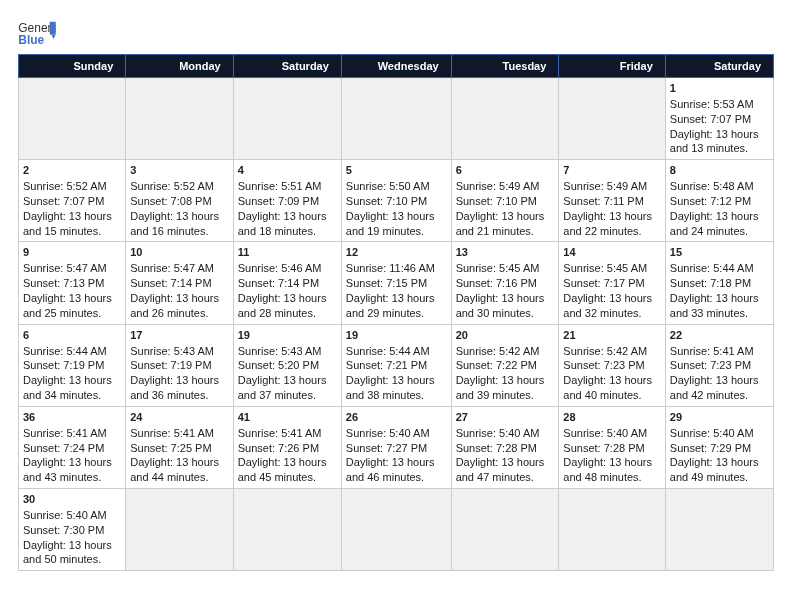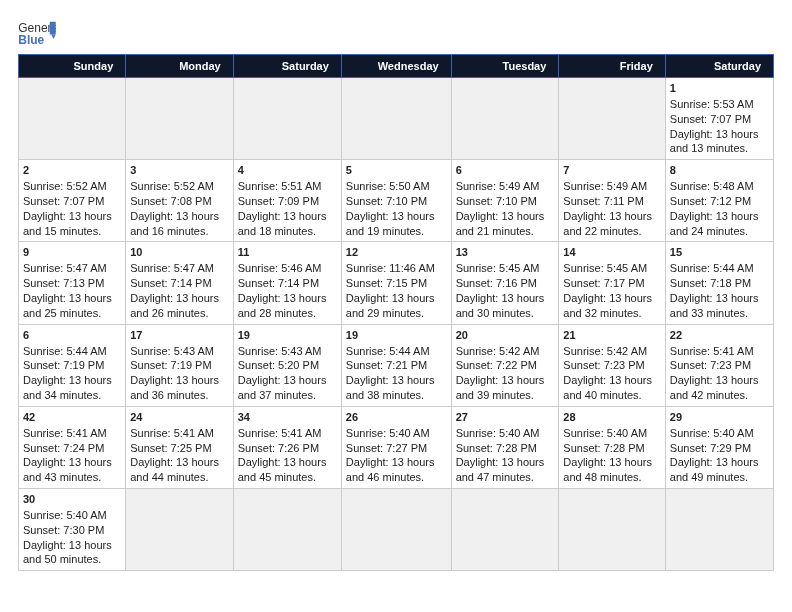--- a/index.html
+++ b/index.html
@@ -262,33 +262,33 @@
           </td>
           <td>
             <span class="day-number">22</span>
             <div class="day-info">Sunrise: 5:41 AM
 Sunset: 7:23 PM
 Daylight: 13 hours and 42 minutes.</div>
           </td>
         </tr>
         <tr>
           <td>
-            <span class="day-number">42</span>
+            <span class="day-number">36</span>
             <div class="day-info">Sunrise: 5:41 AM
 Sunset: 7:24 PM
 Daylight: 13 hours and 43 minutes.</div>
           </td>
           <td>
             <span class="day-number">24</span>
             <div class="day-info">Sunrise: 5:41 AM
 Sunset: 7:25 PM
 Daylight: 13 hours and 44 minutes.</div>
           </td>
           <td>
-            <span class="day-number">34</span>
+            <span class="day-number">41</span>
             <div class="day-info">Sunrise: 5:41 AM
 Sunset: 7:26 PM
 Daylight: 13 hours and 45 minutes.</div>
           </td>
           <td>
             <span class="day-number">26</span>
             <div class="day-info">Sunrise: 5:40 AM
 Sunset: 7:27 PM
 Daylight: 13 hours and 46 minutes.</div>
           </td>

